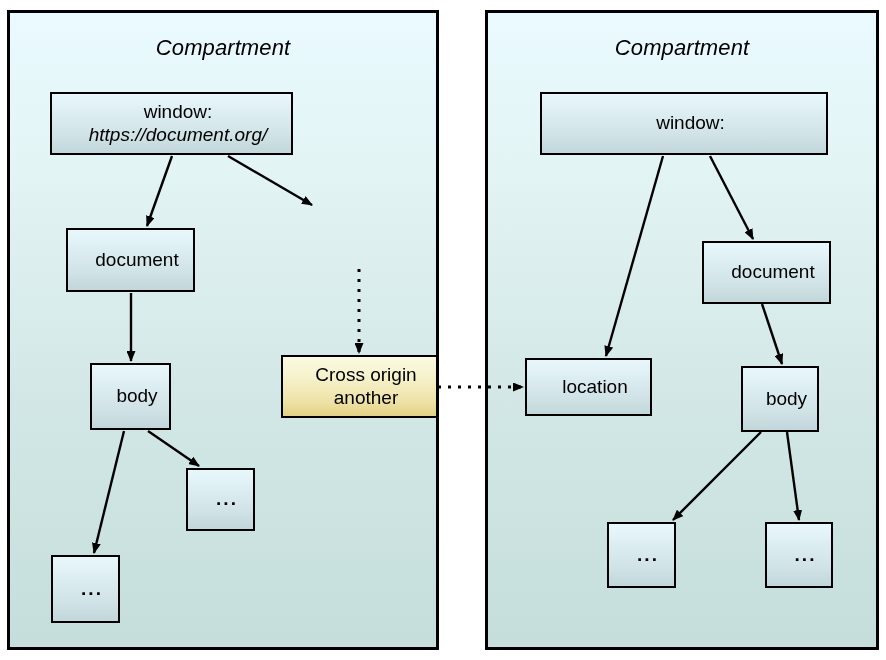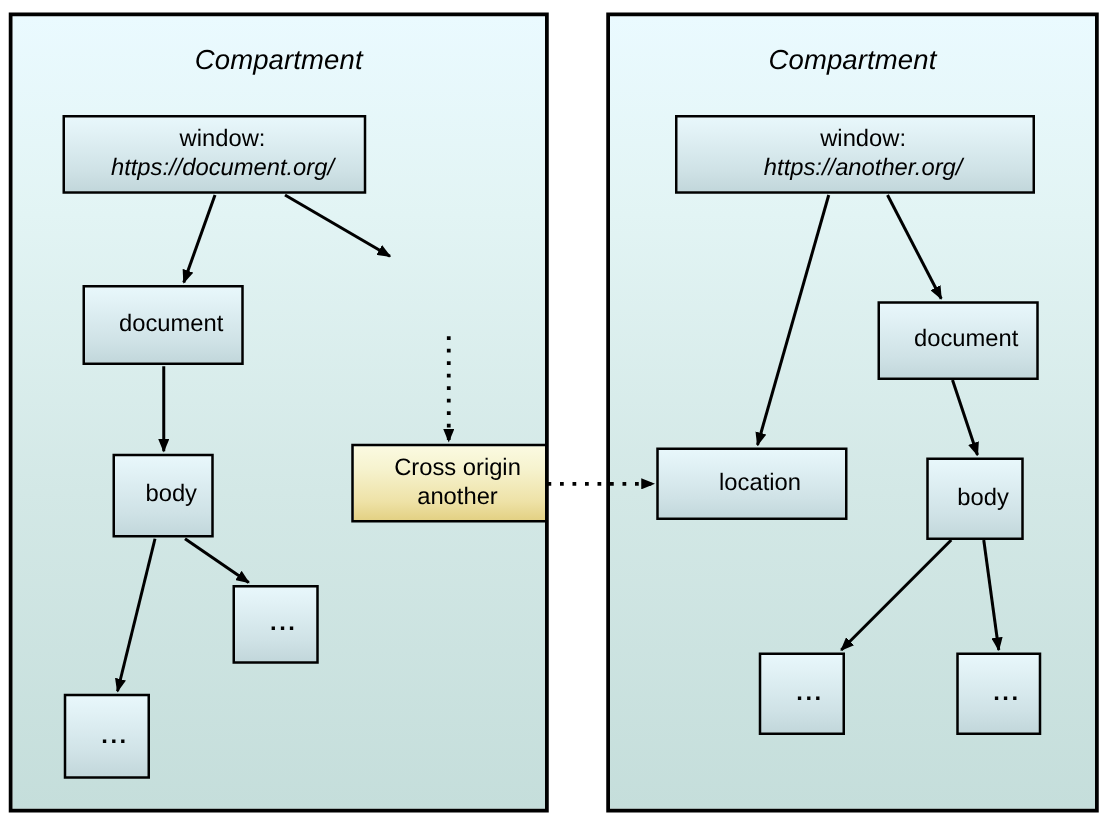--- a/index.html
+++ b/index.html
@@ -142,29 +142,28 @@
   <div class="node wrapper" style="left:281px; top:355px; width:157px; height:63px;">
     <span class="label-stack">
       <span>Cross origin</span><br>
       <span>another</span>
     </span>
   </div>
 
   <div class="node" style="left:540px; top:92px; width:288px; height:63px;">
     <span class="label-stack">
       <span class="line1">window:</span><br>
-      <span class="line2">https://another.org/</span>
     </span>
   </div>
 
   <div class="node" style="left:702px; top:241px; width:129px; height:63px;">
     <span>document</span>
   </div>
 
-  <div class="node" style="left:525px; top:358px; width:153px; height:58px;">
+  <div class="node" style="left:525px; top:358px; width:127px; height:58px;">
     <span>location</span>
   </div>
 
   <div class="node" style="left:741px; top:366px; width:78px; height:66px;">
     <span>body</span>
   </div>
 
   <div class="node" style="left:607px; top:522px; width:69px; height:66px;">
     <span class="dots">...</span>
   </div>

